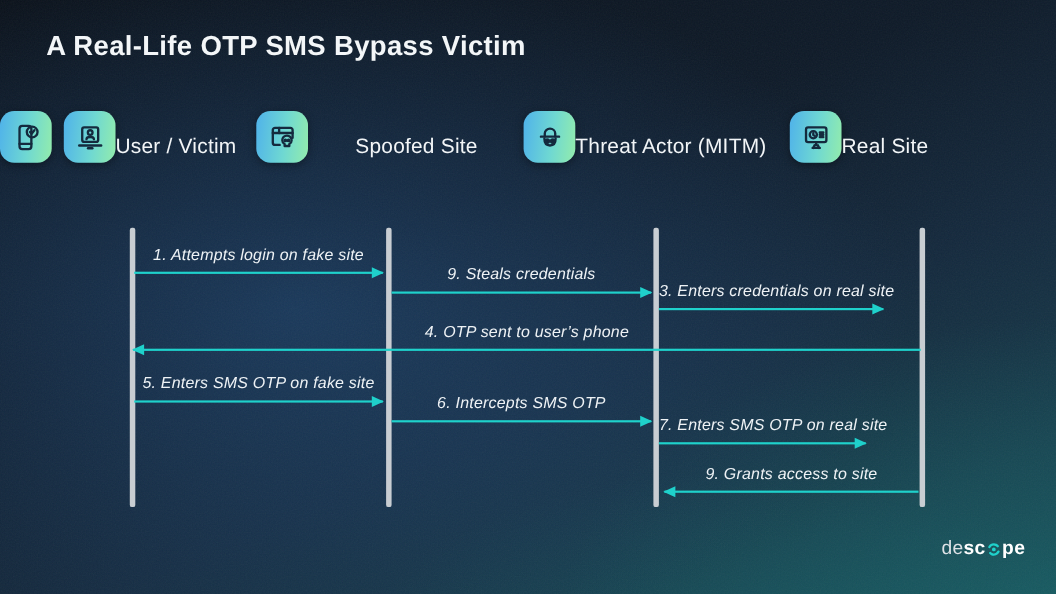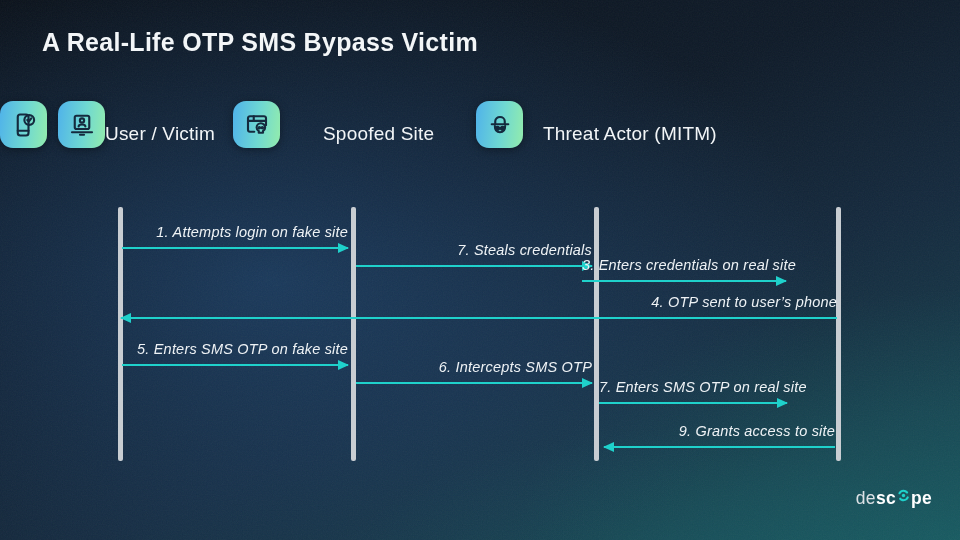--- a/index.html
+++ b/index.html
@@ -37,31 +37,31 @@
   .actor-label { margin-top:18px; font-size:19px; color:#f2f5f7; letter-spacing:0.2px; white-space:nowrap; }
 
   .lifeline {
     position:absolute; top:207px; width:5px; height:254px;
     background:var(--lifeline, #c8cdd2); border-radius:2px;
   }
 
   .msg { position:absolute; height:44px; }
   .msg-label {
     position:absolute; left:0; right:0; bottom:12px;
-    text-align:right; font-size:14.5px; font-style:italic;
+    text-align:center; font-size:14.5px; font-style:italic;
     color:#eef2f5; letter-spacing:0.2px; white-space:nowrap;
   }
   .msg-line { position:absolute; left:0; right:0; bottom:3px; height:2px; background:var(--arrow, #1fd1cb); }
   .head { position:absolute; bottom:-1px; width:0; height:0; border-top:5px solid transparent; border-bottom:5px solid transparent; }
   .head-right { right:-1px; border-left:11px solid var(--arrow, #1fd1cb); }
   .head-left  { left:-1px;  border-right:11px solid var(--arrow, #1fd1cb); }
 
   .logo {
     position:absolute; right:28px; bottom:31px;
-    display:flex; font-size:17.5px; color:#ffffff;
+    display:flex; align-items:center; font-size:17.5px; color:#ffffff;
   }
   .logo .lt { font-weight:300; color:#dde2e6; letter-spacing:0.3px; }
   .logo .lb { font-weight:700; letter-spacing:0.3px; }
   .logo svg { width:13px; height:13px; margin:1px 1px 0 1px; }
 </style>
 </head>
 <body>
 
 <div class="slide">
 
@@ -106,55 +106,71 @@
           <path d="M9.4 5 v3.7"></path>
           <path d="M15.1 10.6 a3.4 3.4 0 0 1 3.4 3.4 c0 1.3-.8 2.3-1.7 2.8 v1.4 h-3.4 v-1.4 c-.9-.5-1.7-1.5-1.7-2.8 a3.4 3.4 0 0 1 3.4-3.4 z"></path>
           <circle cx="13.9" cy="14.1" r="0.55" fill="#142a3e"></circle>
           <circle cx="16.3" cy="14.1" r="0.55" fill="#142a3e"></circle>
         </svg>
       </span>
     </div>
     <div class="actor-label">Spoofed Site</div>
   </div>
 
-  <div class="actor" style="left:476px;gap:20px;">
+  <div class="actor" style="left:476px;">
     <div class="actor-icons">
       <span class="tile">
         <svg viewBox="0 0 24 24">
           <path d="M5.4 11.4 h13.2"></path>
           <path d="M8.2 11.2 v-2.2 c0-2 1.7-3.4 3.8-3.4 s3.8 1.4 3.8 3.4 v2.2"></path>
           <path d="M7.9 12.8 c0 3.3 1.5 5 4.1 5 s4.1-1.7 4.1-5"></path>
           <circle cx="10" cy="14.6" r="1.25" fill="#142a3e"></circle>
           <circle cx="14" cy="14.6" r="1.25" fill="#142a3e"></circle>
           <path d="M11.2 14.6 h1.6"></path>
         </svg>
       </span>
     </div>
     <div class="actor-label">Threat Actor (MITM)</div>
   </div>
 
+  <div class="actor" style="left:718px;">
+    <div class="actor-icons">
+      <span class="tile">
+        <svg viewBox="0 0 24 24">
+          <rect x="4.6" y="4.6" width="14.8" height="10.8" rx="1.5"></rect>
+          <circle cx="9.9" cy="10" r="2.6"></circle>
+          <path d="M9.9 8.9 v1.2 l1 .6"></path>
+          <path d="M14.6 8.3 h2.6 M14.6 10 h2.6 M14.6 11.7 h2.6"></path>
+          <path d="M12 15.4 v2.2"></path>
+          <path d="M9.4 19.6 h5.2"></path>
+          <path d="M10.8 17.6 l-.9 2 M13.2 17.6 l.9 2"></path>
+        </svg>
+      </span>
+    </div>
+    <div class="actor-label">Real Site</div>
+  </div>
 
   <div class="lifeline" style="left:117.5px;"></div>
   <div class="lifeline" style="left:350.5px;"></div>
   <div class="lifeline" style="left:593.5px;"></div>
   <div class="lifeline" style="left:835.5px;"></div>
 
   <div class="msg" style="left:122px; width:226px; top:208px;">
     <div class="msg-label">1. Attempts login on fake site</div>
     <div class="msg-line"></div>
     <div class="head head-right"></div>
   </div>
 
   <div class="msg" style="left:356px; width:236px; top:226px;">
-    <div class="msg-label">7. Steals credentials</div>
-    <div class="msg-line"></div>
-    <div class="head head-right"></div>
-  </div>
-
-  <div class="msg" style="left:582px; width:204px; top:241px;">
+    <div class="msg-label">9. Steals credentials</div>
+    <div class="msg-line"></div>
+    <div class="head head-right"></div>
+  </div>
+
+  <div class="msg" style="left:599px; width:204px; top:241px;">
     <div class="msg-label">3. Enters credentials on real site</div>
     <div class="msg-line"></div>
     <div class="head head-right"></div>
   </div>
 
   <div class="msg" style="left:121px; width:716px; top:278px;">
     <div class="msg-label">4. OTP sent to user’s phone</div>
     <div class="msg-line"></div>
     <div class="head head-left"></div>
   </div>

